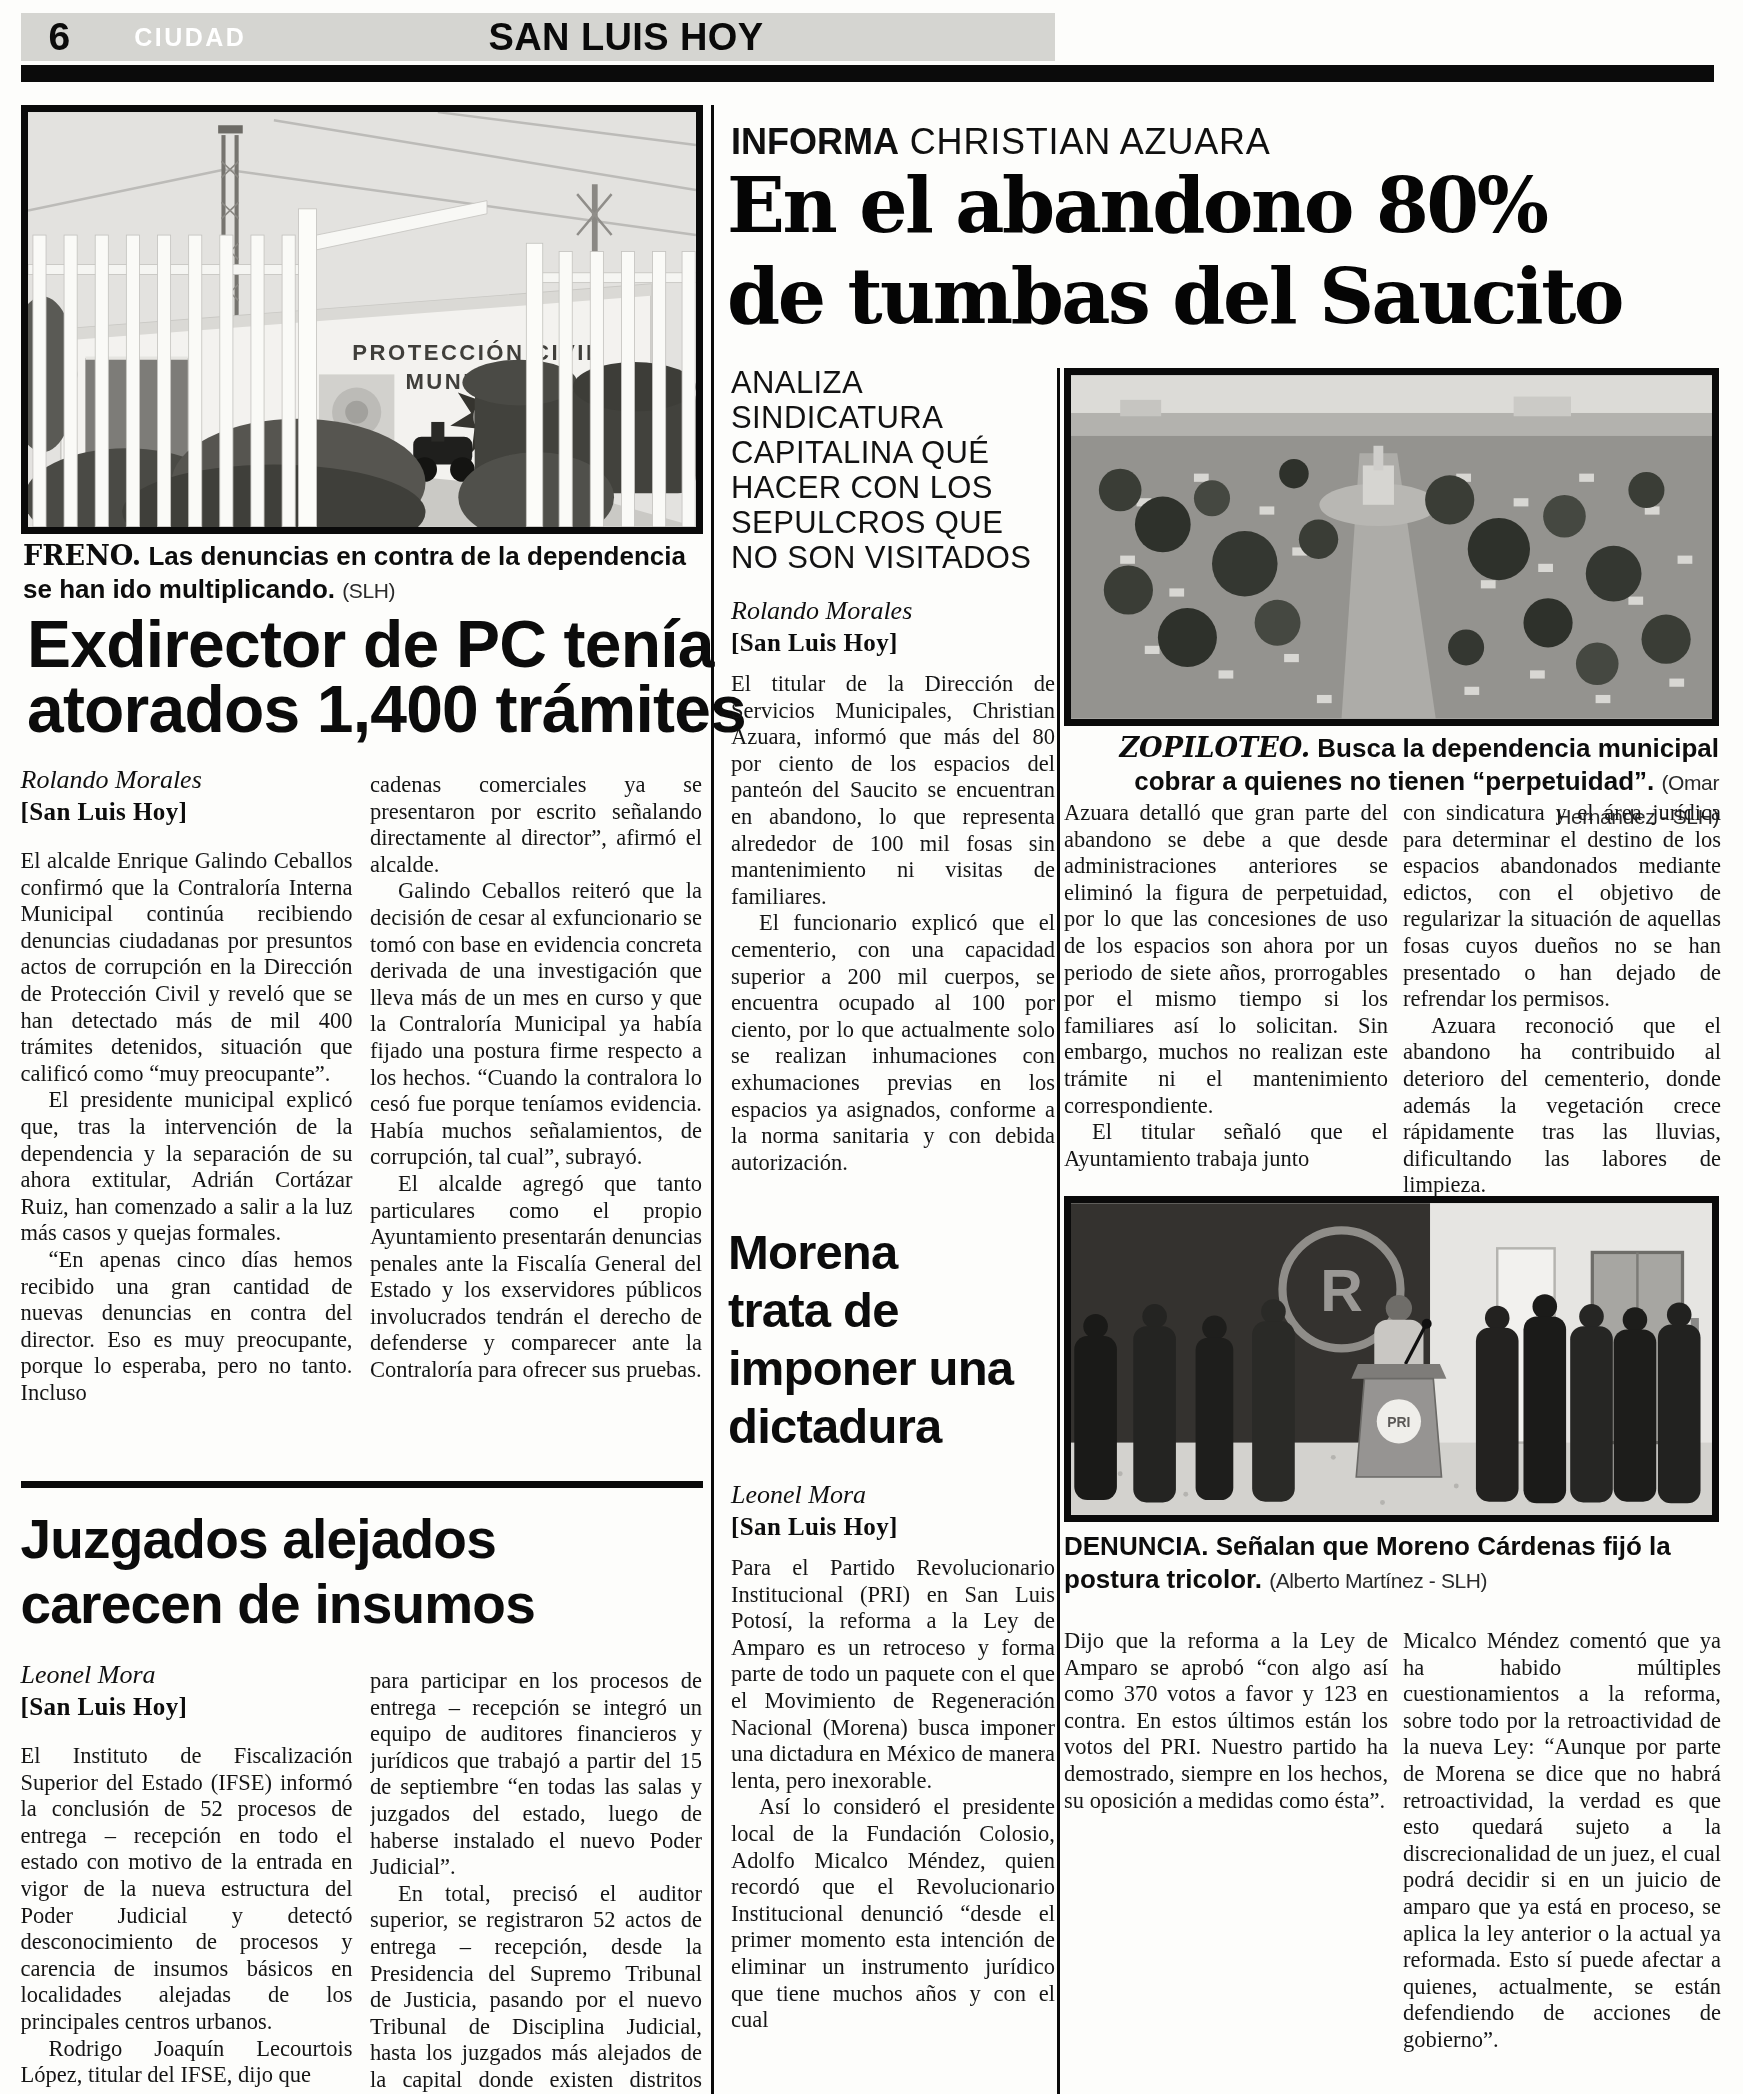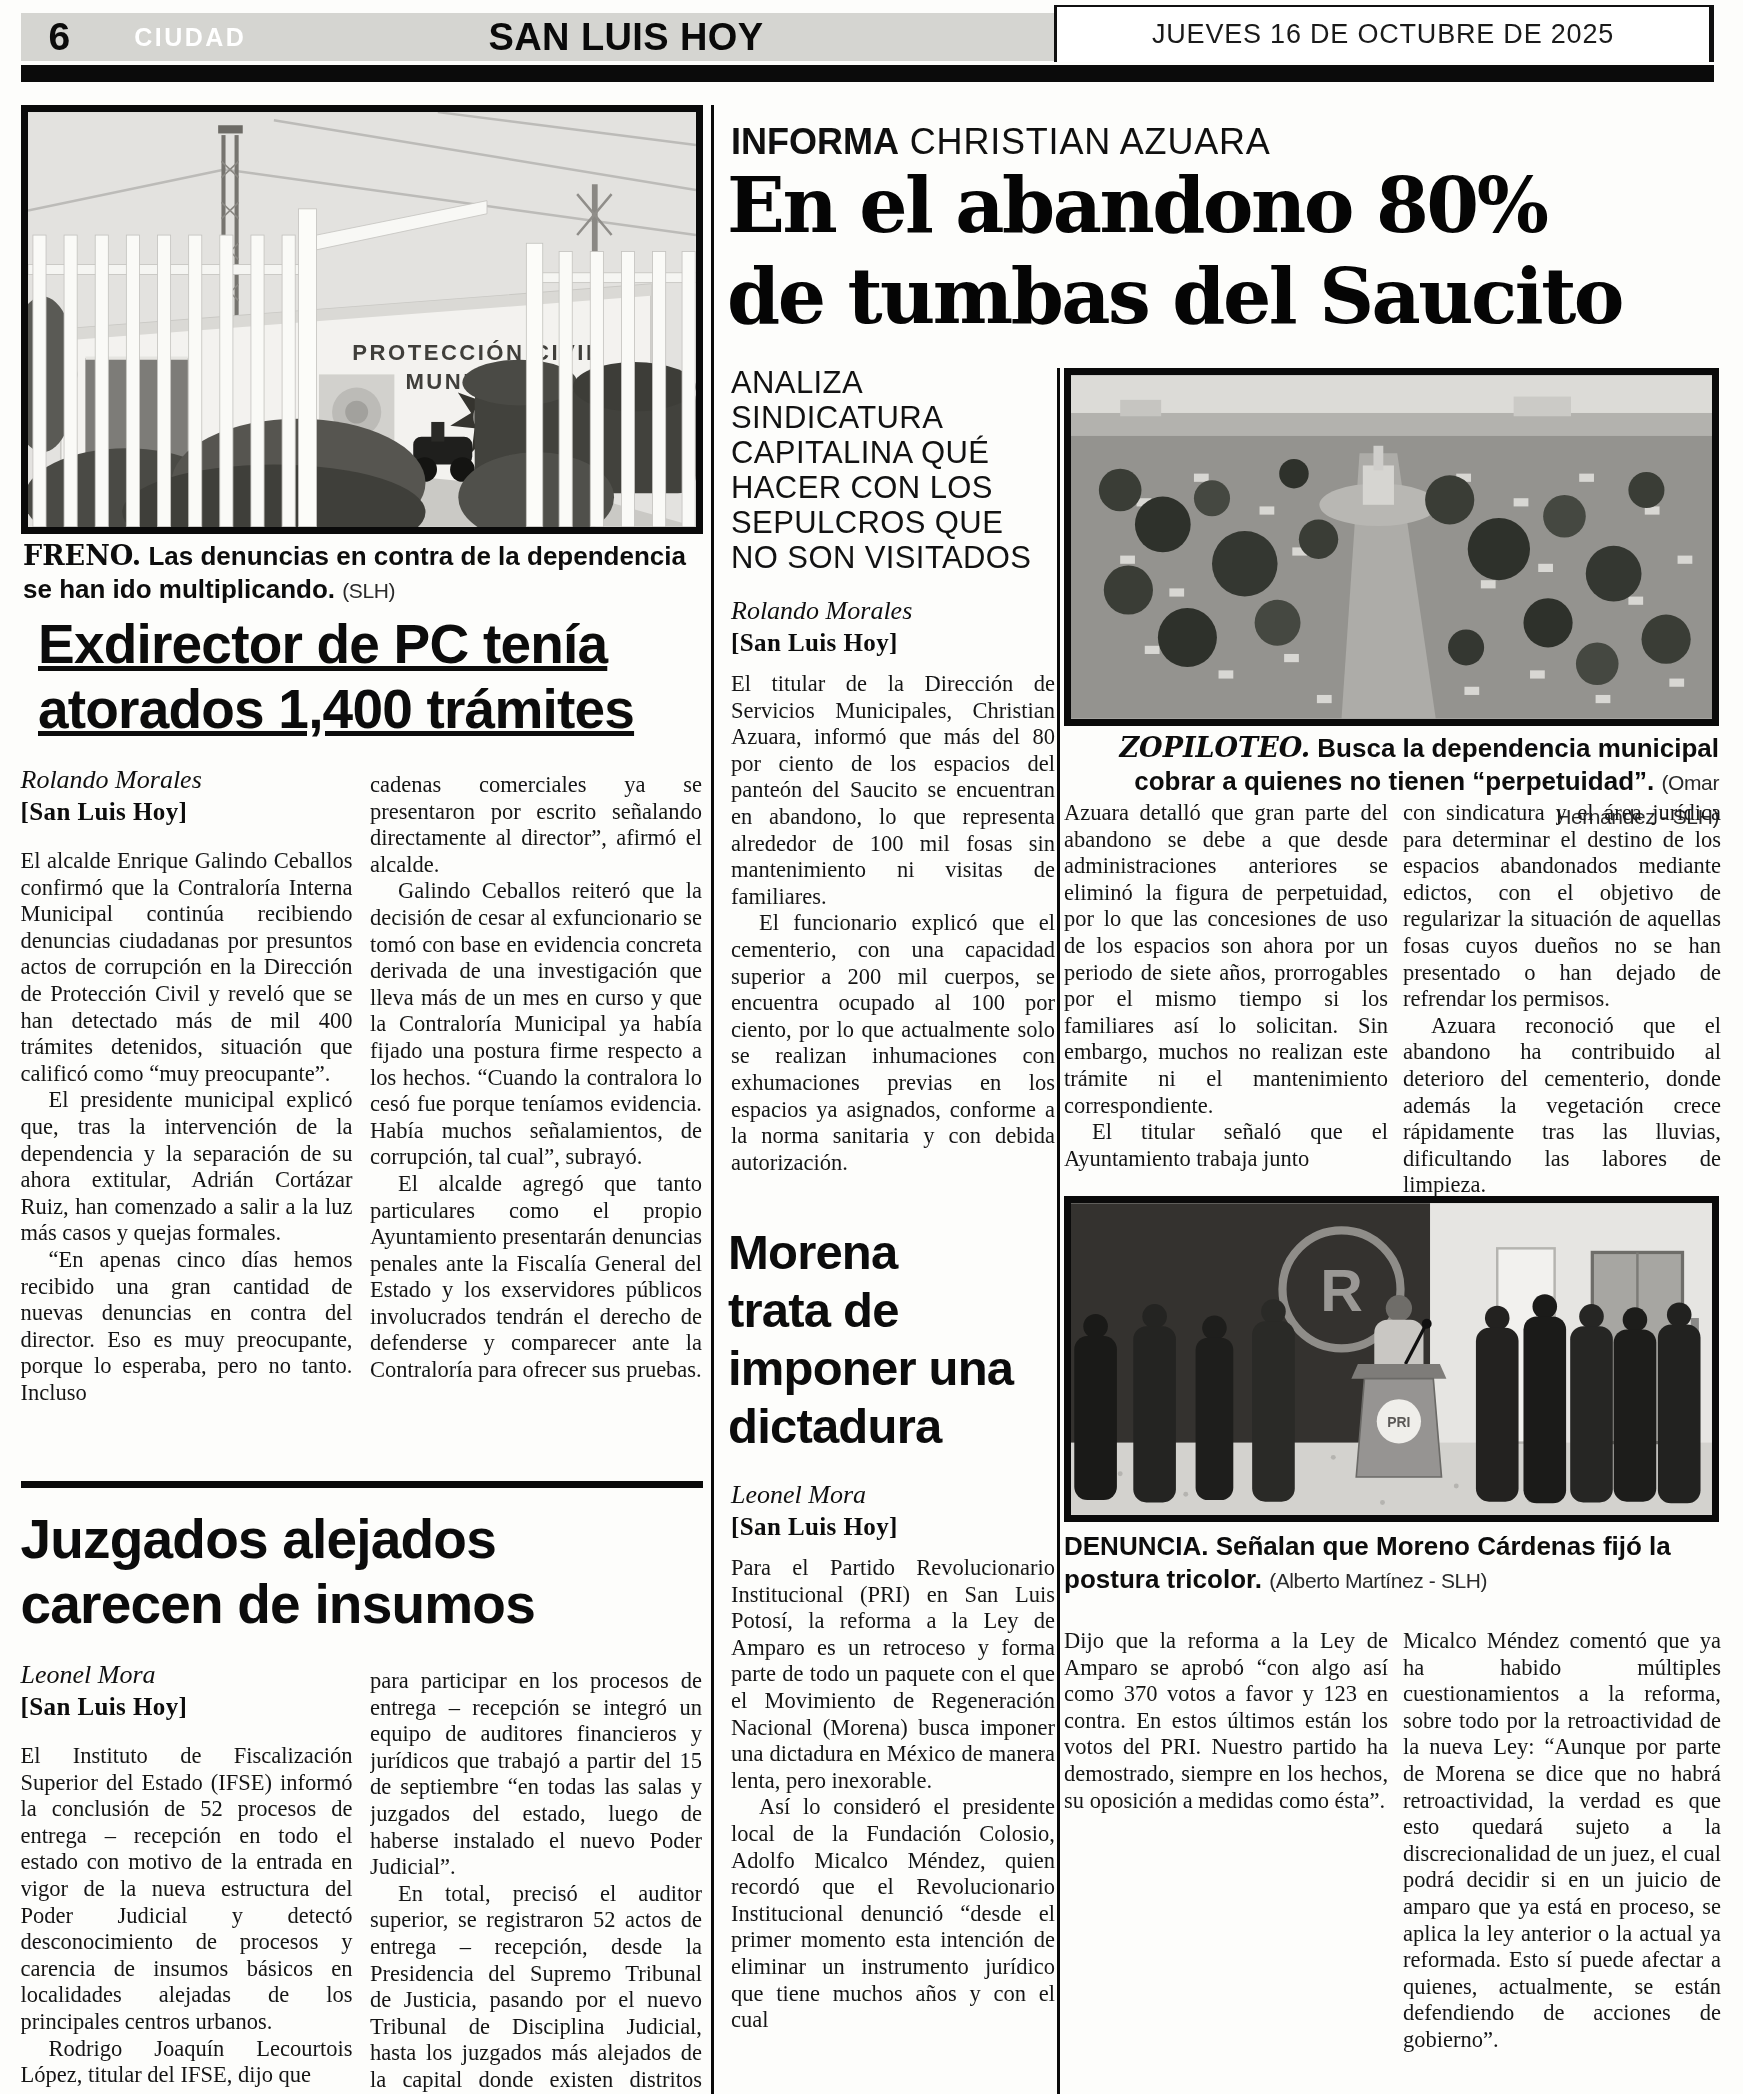--- a/index.html
+++ b/index.html
@@ -36,21 +36,21 @@
   .cap1{left:23px;top:540px;width:679px;}
   .cap2{left:1064px;top:732px;width:655px;text-align:right;}
   .cap3{left:1064px;top:1530px;width:655px;}
   .cap-lead-serif{font:700 27px "DejaVu Serif",serif;}
   .cap-lead-serif.it{font-style:italic;}
   .cap-lead-sans{font-weight:800;margin-top:8px;}
   .cap-credit{font-weight:400;font-size:21px;color:#2a2a2a;letter-spacing:-0.4px;}
 
   
   .hl-sans{font-family:"Liberation Sans",sans-serif;font-weight:700;color:#0c0c0c;letter-spacing:-0.8px;}
-  .hl-pc{left:38px;top:612px;font-size:55px;line-height:65px;white-space:nowrap;text-decoration:underline;}
+  .hl-pc{left:27px;top:612px;font-size:66px;line-height:65px;white-space:nowrap;}
   .hl-juz{left:20.5px;top:1507px;font-size:55px;line-height:65px;white-space:nowrap;}
   .hl-morena{left:728px;top:1223px;font-size:49px;line-height:58px;white-space:nowrap;}
   .hl-saucito{left:727px;top:160px;font-family:"DejaVu Serif",serif;font-weight:700;
               font-size:76px;line-height:91px;letter-spacing:-2.5px;color:#050505;white-space:nowrap;}
 
   .kicker{left:731px;top:121px;font-family:"Liberation Sans",sans-serif;font-size:36px;color:#101010;white-space:nowrap;}
   .kicker .k-lead{font-weight:800;}
   .kicker .k-rest{font-weight:400;letter-spacing:0.8px;}
 
   .deck{left:731px;top:365px;font:400 31px/35px "Liberation Sans",sans-serif;color:#121212;letter-spacing:0.4px;}
@@ -81,23 +81,20 @@
 </style>
 </head>
 <body>
 
 <div class="page">
 
   <div class="abs graybar">
     <span class="pgnum">6</span>
     <span class="sectionname">CIUDAD</span>
     <span class="masthead">SAN LUIS HOY</span>
-  </div>
-  <div class="abs datebox">
-    <span>JUEVES 16 DE OCTUBRE DE 2025</span>
   </div>
   <div class="abs blackbar"></div>
 
   <div class="abs vrule v1"></div>
   <div class="abs vrule v2"></div>
   <div class="abs hrule"></div>
 
   <figure class="abs photoframe ph1" style="margin:0">
     <svg viewBox="0 0 815 506">
       <rect x="0" y="0" width="815" height="506" fill="#e3e2df"></rect>

